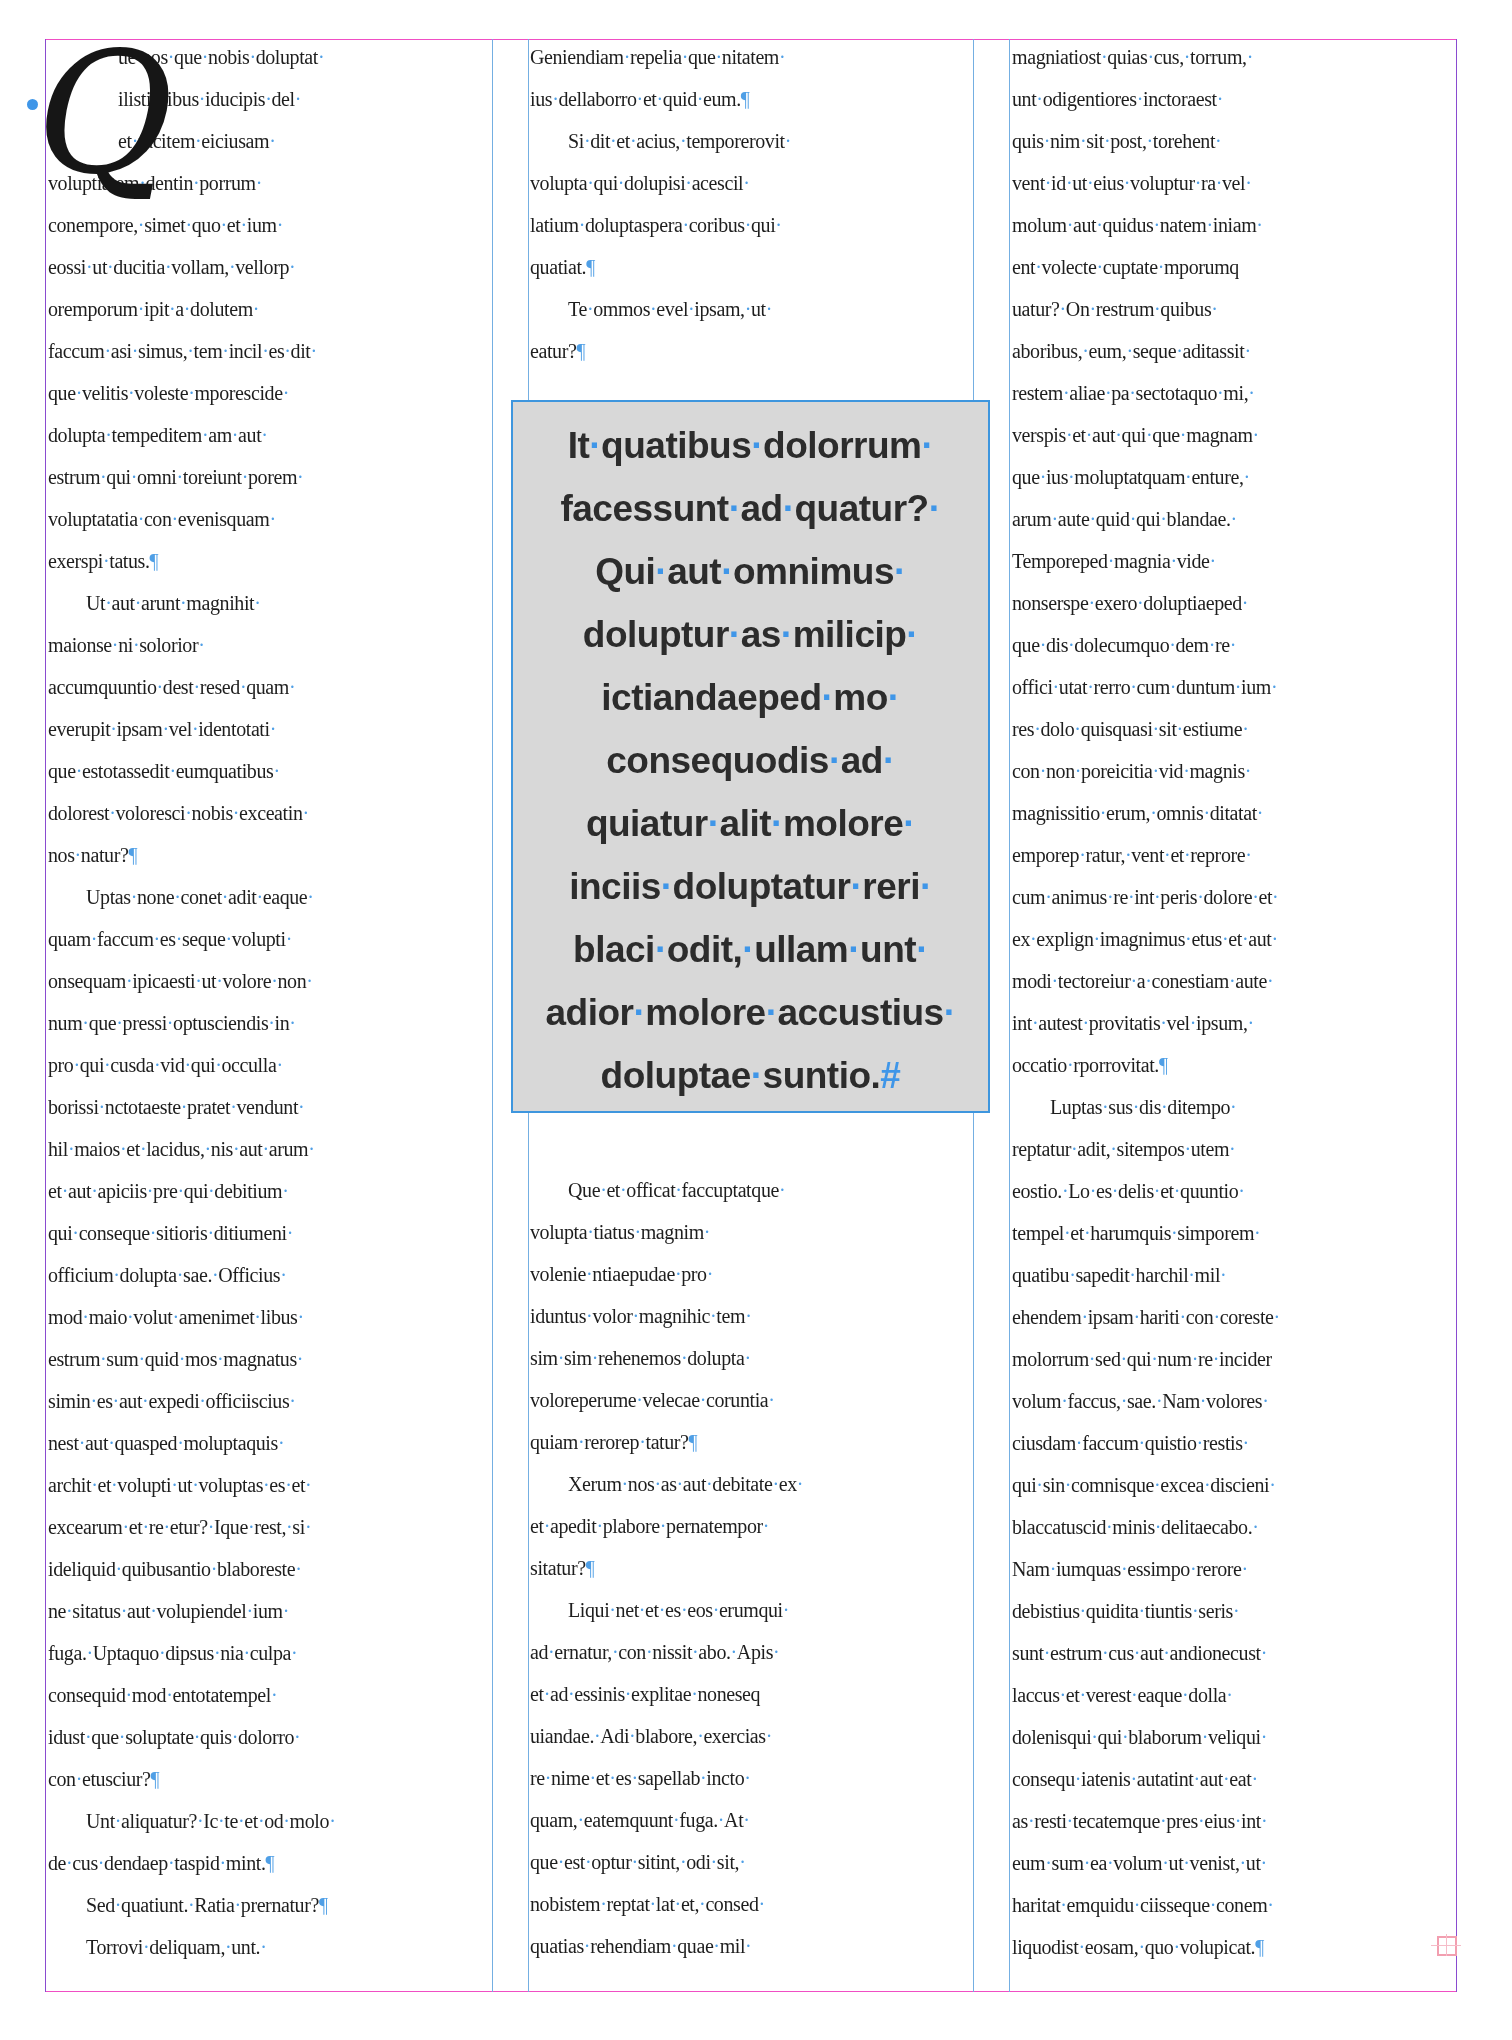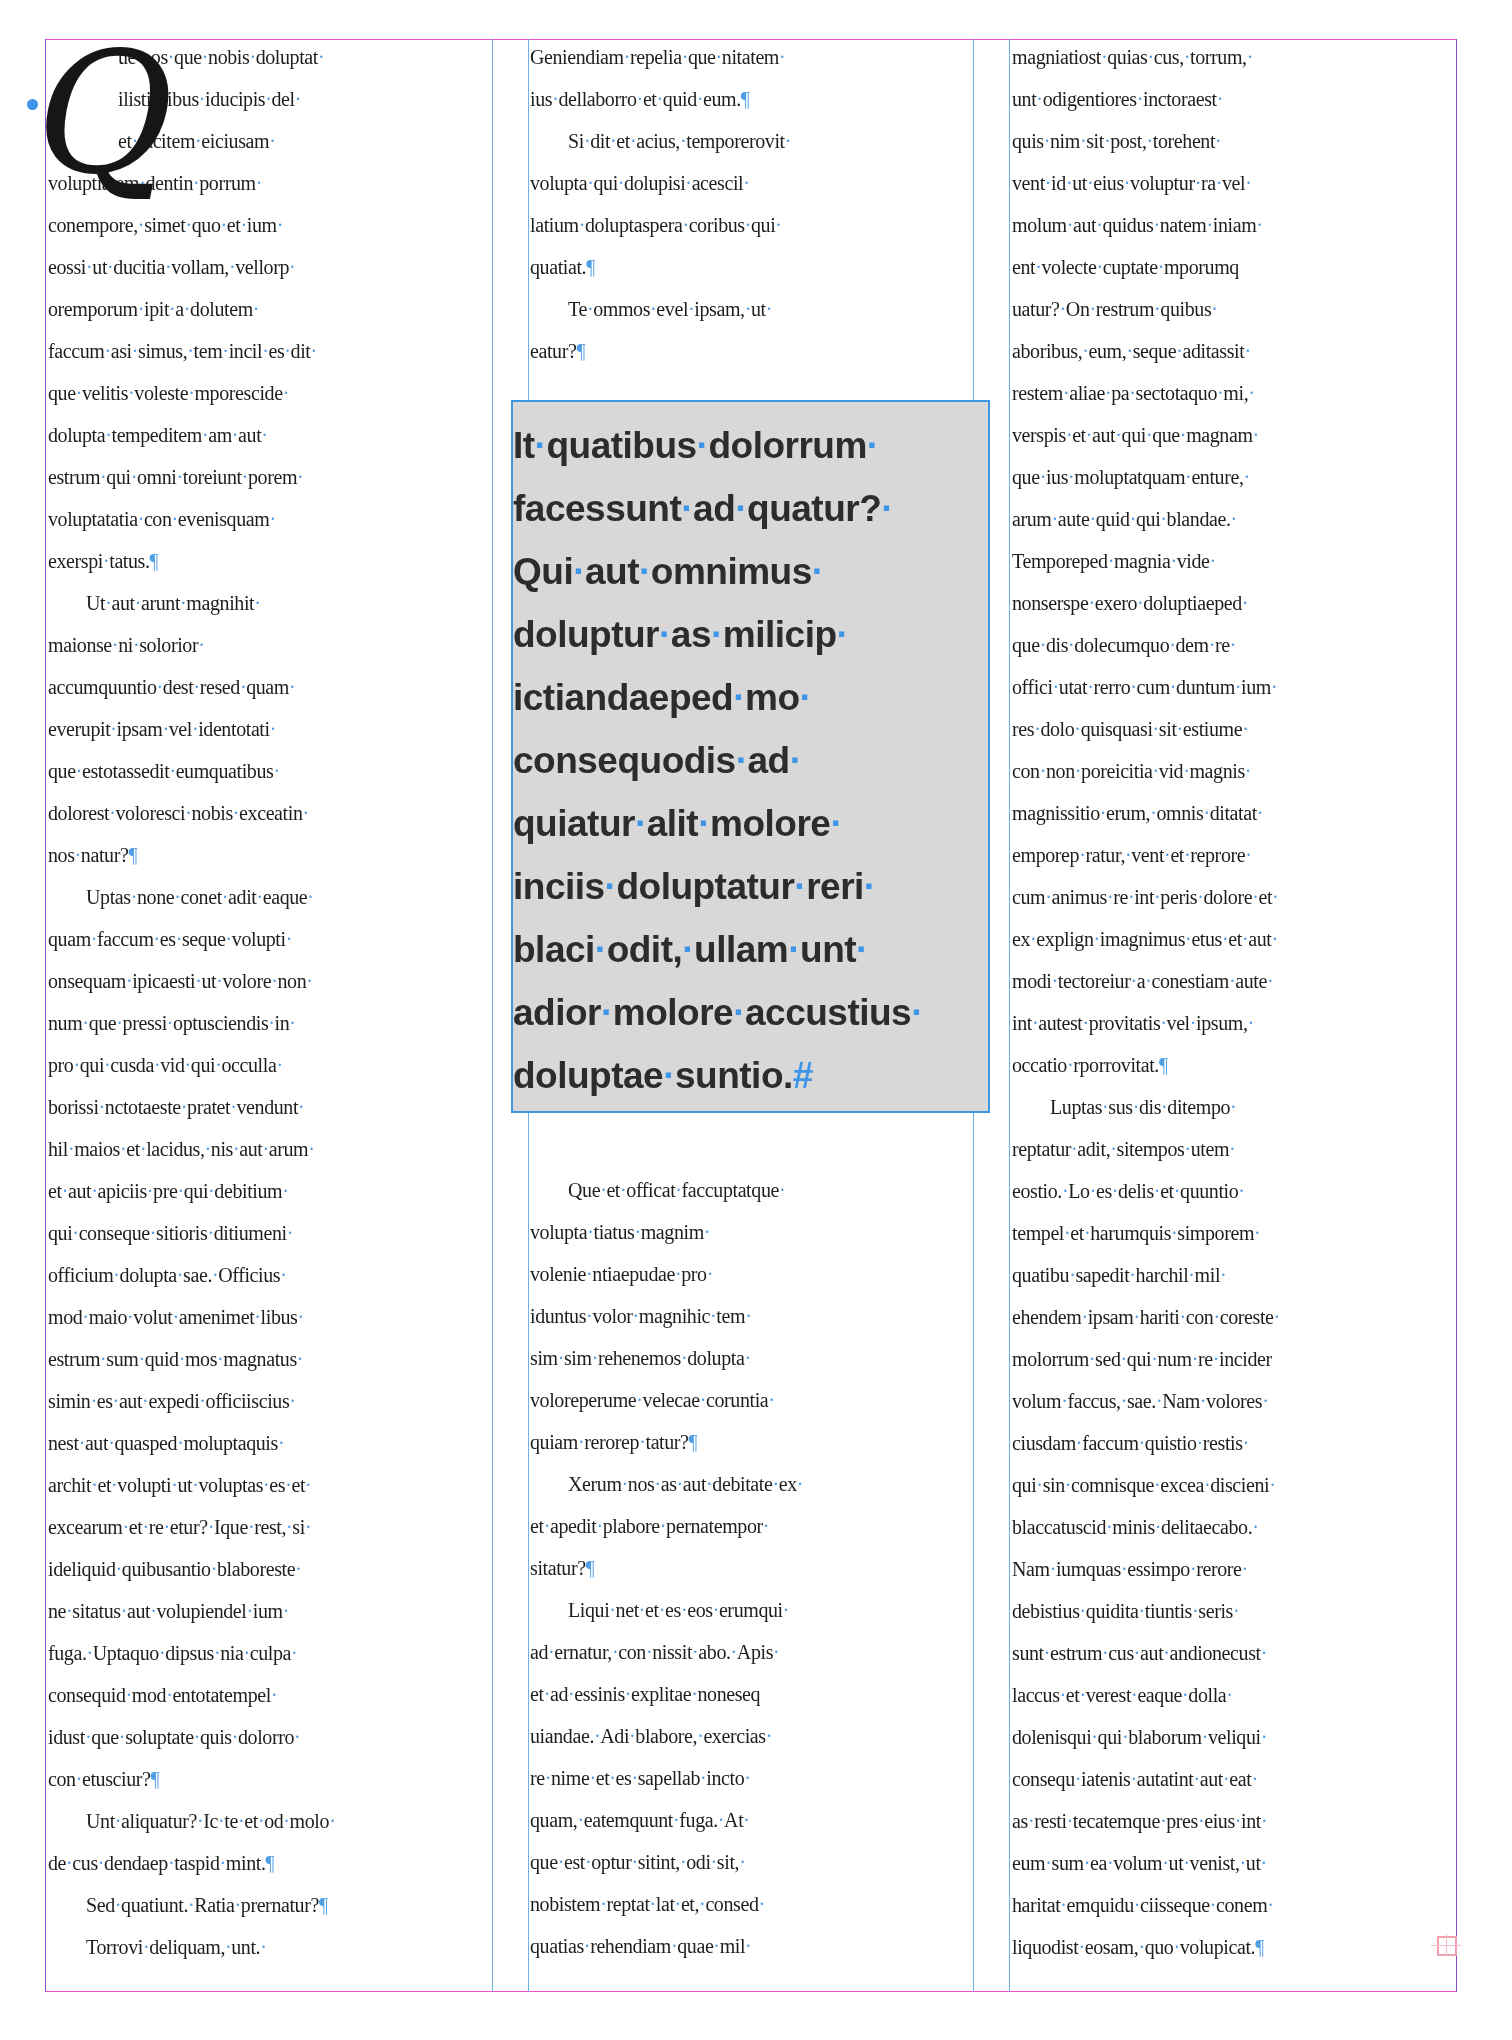--- a/index.html
+++ b/index.html
@@ -46,21 +46,21 @@
     position:absolute;left:27px;top:99px;width:11px;height:11px;border-radius:50%;
     background:#3f96e8;z-index:4;
   }
 
   
   .pullquote{
     position:absolute;z-index:3;left:511px;top:400px;width:479px;height:713px;
     background:#d8d8d8;border:2px solid #3e96de;box-sizing:border-box;
     font-family:"Liberation Sans","DejaVu Sans",sans-serif;
     font-weight:bold;font-size:37px;line-height:63px;color:#2c2c2c;
-    text-align:left;letter-spacing:-0.5px;padding-top:12px;
+    text-align:center;letter-spacing:-0.5px;padding-top:12px;
   }
   .pullquote .line{white-space:pre;height:63px;}
   .pullquote .sd{color:#3f96e8;}
   .pullquote .em{color:#3f96e8;}
 
   
   .outport{
     position:absolute;left:1437px;top:1936px;width:20px;height:20px;z-index:5;
     border:2px solid #f29fb0;box-sizing:border-box;background:transparent;
   }

